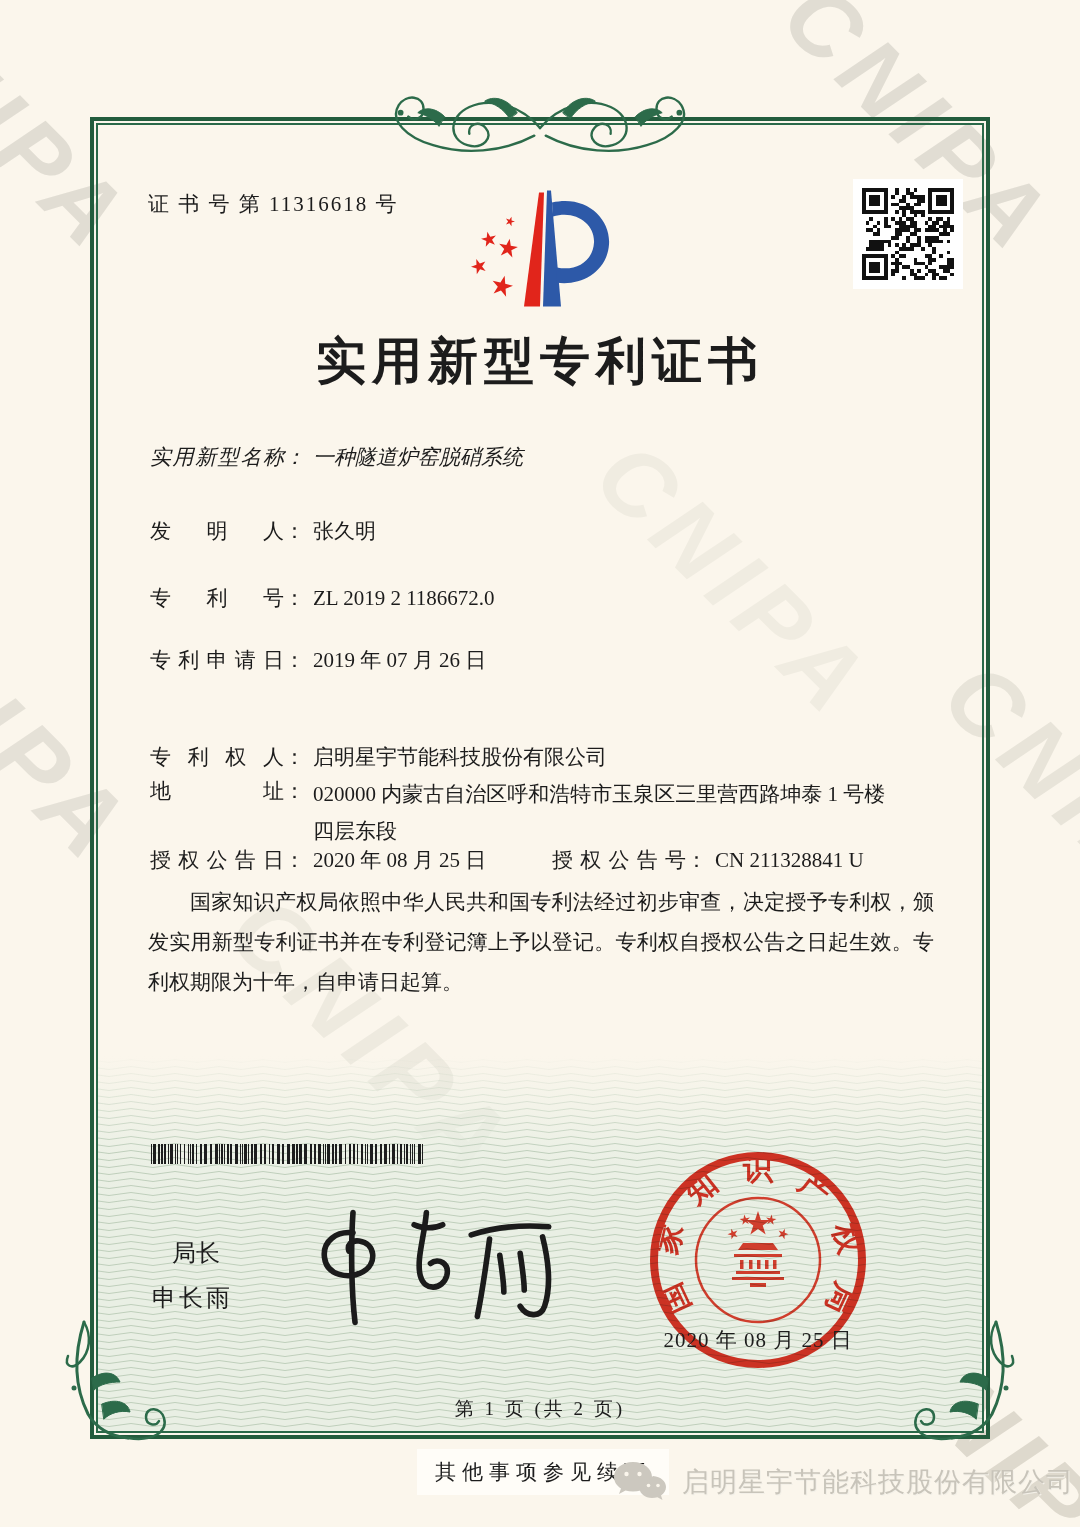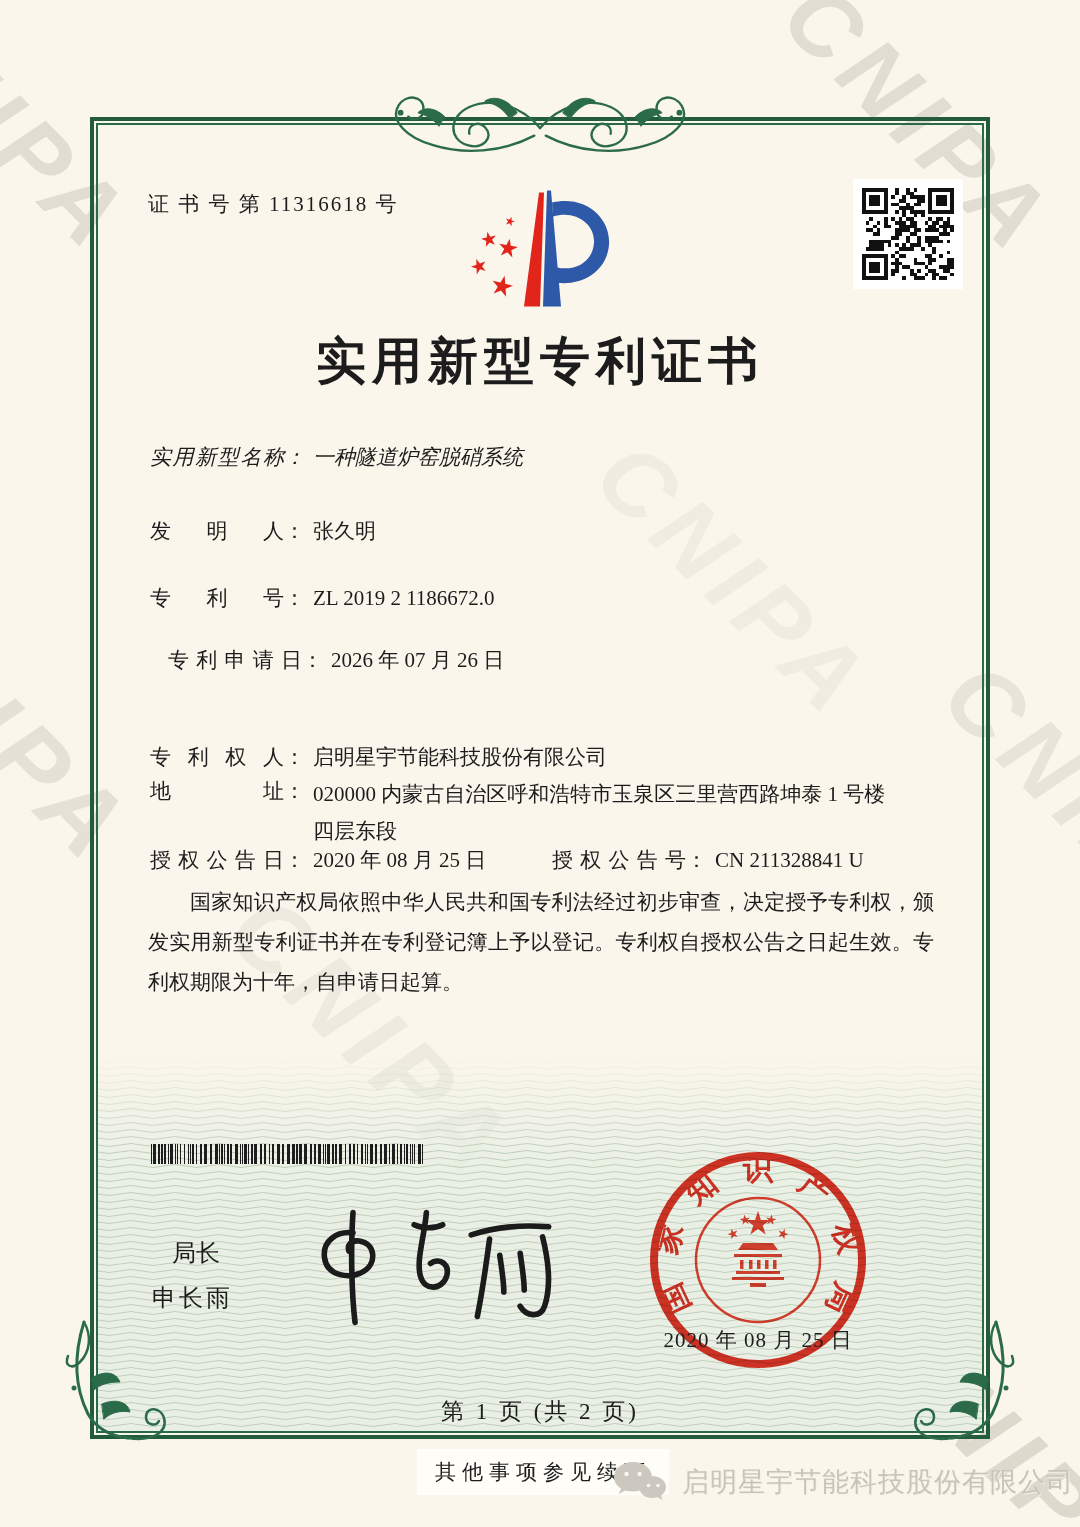--- a/index.html
+++ b/index.html
@@ -30,39 +30,39 @@
   .qr-box{position:absolute;left:853px;top:179px;width:92px;height:92px;background:#fff;
       padding:9px;z-index:4;}
   .logo{position:absolute;left:455px;top:178px;z-index:4;}
   .title{position:absolute;left:90px;top:328px;width:900px;text-align:center;font-size:50px;
       font-weight:bold;letter-spacing:6px;z-index:4;}
   
   .row{position:absolute;left:150px;width:790px;font-size:21px;display:flex;z-index:4;line-height:30px;}
   .f-label{display:inline-block;width:134px;text-align:justify;text-align-last:justify;flex:none;}
   .f-colon{flex:none;margin-right:8px;}
   .f-value{flex:1;}
-  .r-name{top:442px;font-style:italic;} .r-inventor{top:516px;} .r-patno{top:583px;} .r-filing{top:645px;margin-left:18px;}
+  .r-name{top:442px;font-style:italic;} .r-inventor{top:516px;} .r-patno{top:583px;} .r-filing{top:645px;}
   .r-patentee{top:712px;margin-top:30px;} .r-addr{top:776px;} .r-grant{top:845px;}
   .addr-value{max-width:580px;line-height:37px;}
   .grant-a{display:flex;width:402px;flex:none;} .grant-b{display:flex;flex:1;}
   
   .body-text{position:absolute;left:148px;top:882px;width:786px;font-size:21px;line-height:40px;
       text-align:justify;z-index:4;}
   .body-text p{margin:0;text-indent:2em;}
   
   .barcode{position:absolute;left:151px;top:1144px;width:276px;height:20px;z-index:4;font-size:0;}
   .barcode i{display:inline-block;height:20px;background:#1d1d1d;vertical-align:top;}
   .director-title{position:absolute;left:152px;top:1237px;font-size:24px;z-index:4;margin-left:20px;}
   .director-name{position:absolute;left:152px;top:1282px;font-size:24px;letter-spacing:3px;z-index:4;}
   .signature{position:absolute;left:300px;top:1205px;z-index:4;}
   .seal{position:absolute;left:646px;top:1148px;width:224px;height:224px;z-index:5;
       mix-blend-mode:multiply;opacity:.93;}
   .seal-date{position:absolute;left:646px;top:1326px;width:224px;text-align:center;font-size:21px;
       color:#1d1d1d;z-index:6;letter-spacing:1px;}
-  .page-info{position:absolute;left:90px;top:1396px;width:900px;text-align:center;font-size:23px;
+  .page-info{position:absolute;left:90px;top:1396px;width:900px;text-align:center;font-size:19px;
       letter-spacing:3px;z-index:4;}
   
   .note-box{position:absolute;left:417px;top:1449px;background:#fffdf8;padding:9px 18px;
       font-size:21px;letter-spacing:6px;z-index:4;}
   .wechat{position:absolute;left:612px;top:1460px;z-index:4;}
   .company{position:absolute;left:682px;top:1464px;font-size:27px;letter-spacing:1px;color:#c8c4ba;
       text-shadow:1px 1px 0 #f3f0e8;z-index:4;font-family:"Liberation Sans","DejaVu Sans",sans-serif;}
 </style>
 </head>
 <body>
@@ -400,21 +400,21 @@
     <span class="f-value">张久明</span>
   </div>
   <div class="row r-patno">
     <span class="f-label">专利号</span>
       <span class="f-colon">：</span>
     <span class="f-value">ZL 2019 2 1186672.0</span>
   </div>
   <div class="row r-filing">
     <span class="f-label">专利申请日</span>
       <span class="f-colon">：</span>
-    <span class="f-value">2026 年 07 月 26 日</span>
+    <span class="f-value">2019 年 07 月 26 日</span>
   </div>
   <div class="row r-patentee">
     <span class="f-label">专利权人</span>
       <span class="f-colon">：</span>
     <span class="f-value">启明星宇节能科技股份有限公司</span>
   </div>
   <div class="row r-addr">
     <span class="f-label">地址</span>
       <span class="f-colon">：</span>
     <span class="f-value addr-value">020000 内蒙古自治区呼和浩特市玉泉区三里营西路坤泰 1 号楼四层东段</span>

